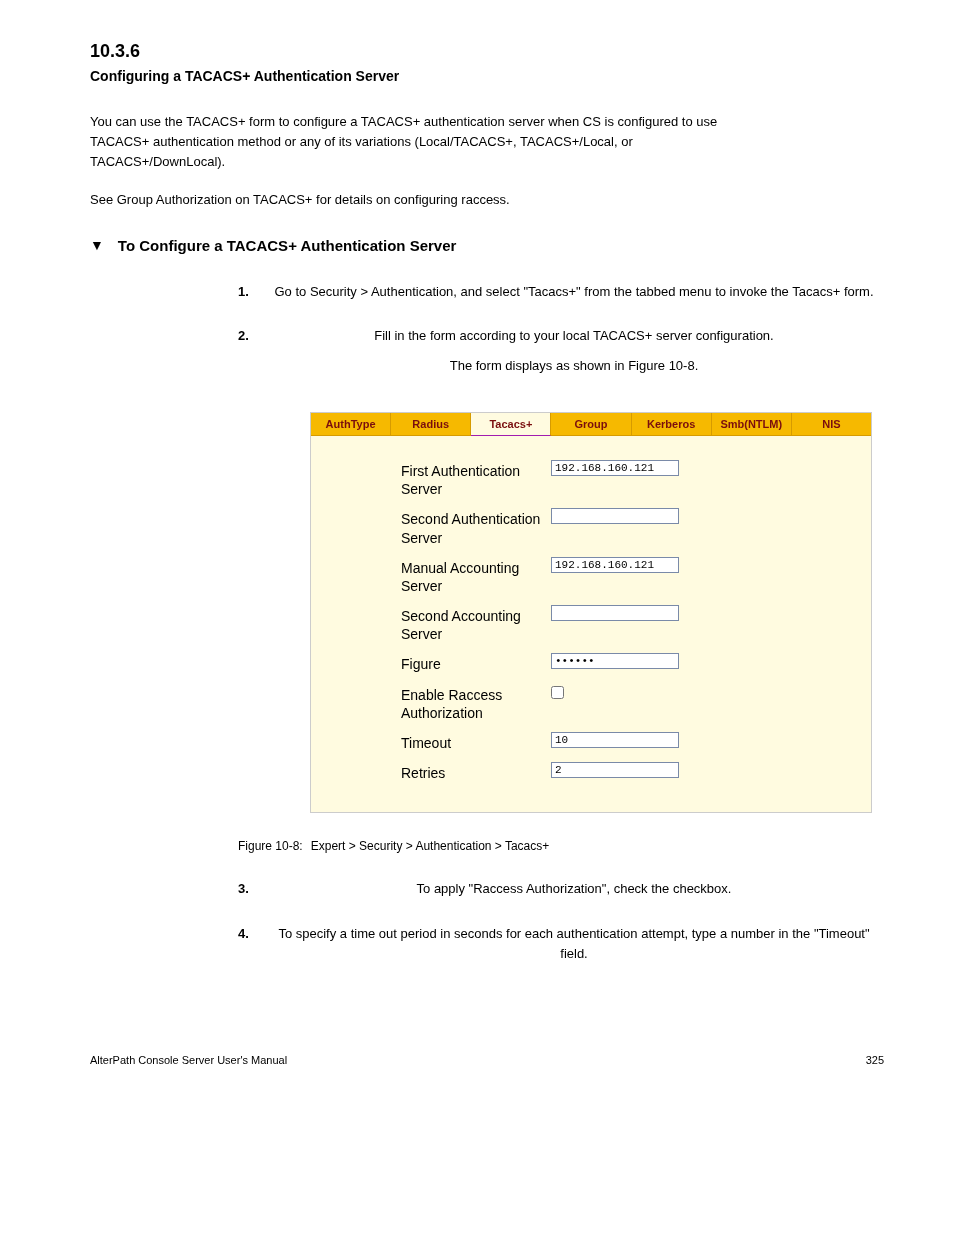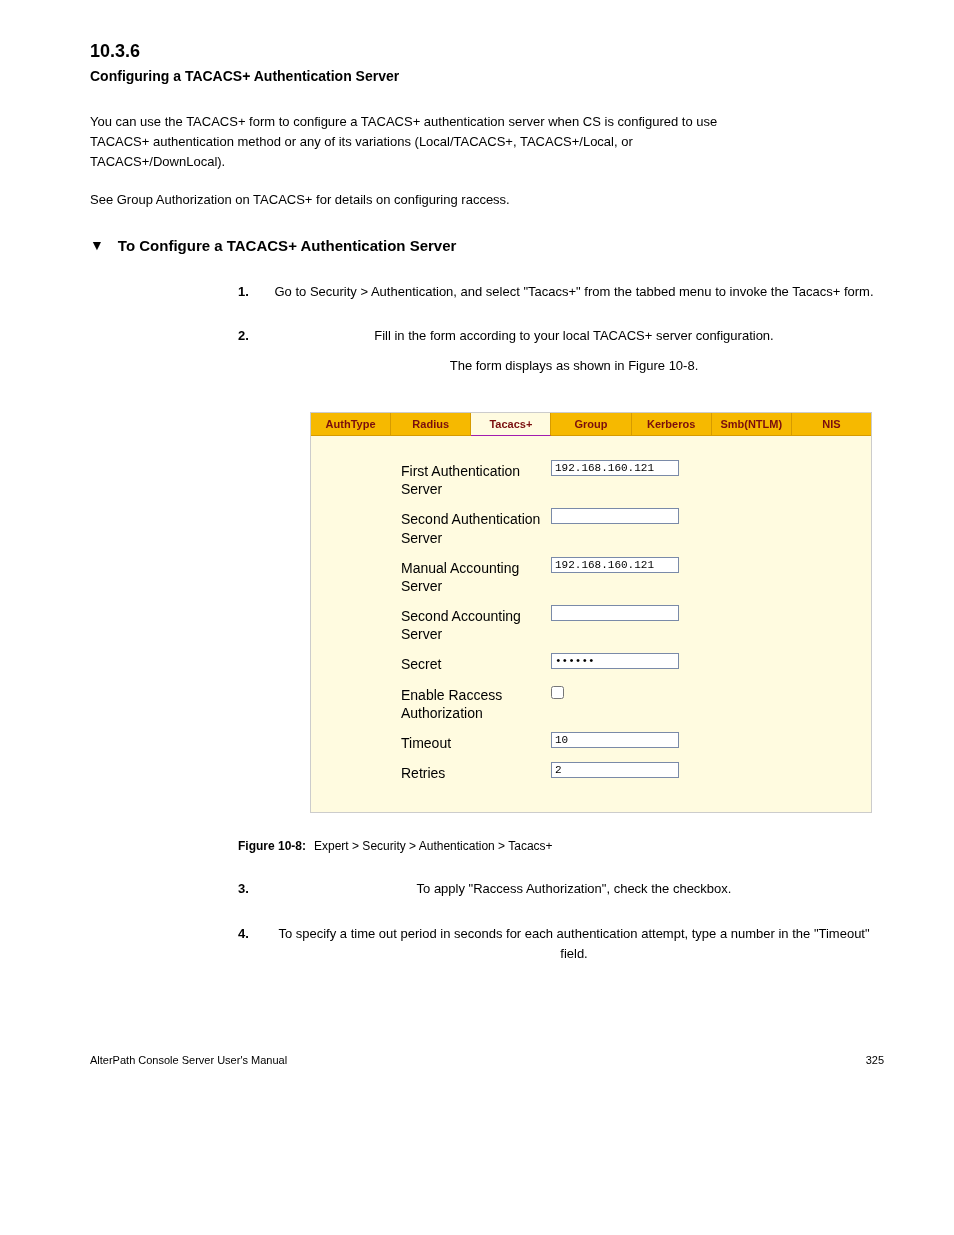--- a/index.html
+++ b/index.html
@@ -110,21 +110,21 @@
     background: #fff;
   }
   .form-row input[type="checkbox"] {
     margin: 2px 0 0 0;
   }
 
   .figcap {
     font-size: 12px;
     margin: 6px 0 26px 148px;
   }
-  .figcap .fignum { font-weight: bold; margin-right: 8px; }
+  .figcap .fignum { font-weight: normal; margin-right: 8px; }
 
   .footer {
     display: flex;
     justify-content: space-between;
     font-size: 11px;
     margin-top: 80px;
     color: #000;
   }
 </style>
 </head>
@@ -181,21 +181,21 @@
       </div>
       <div class="form-row">
         <div class="lbl">Manual Accounting Server</div>
         <input type="text" value="192.168.160.121" style="">
       </div>
       <div class="form-row">
         <div class="lbl">Second Accounting Server</div>
         <input type="text" value="" style="">
       </div>
       <div class="form-row">
-        <div class="lbl">Secret</div>
+        <div class="lbl">Figure</div>
         <input type="text" value="••••••" style="">
       </div>
       <div class="form-row">
         <div class="lbl">Enable Raccess Authorization</div>
         <input type="checkbox" style="">
       </div>
       <div class="form-row">
         <div class="lbl">Timeout</div>
         <input type="text" value="10" style="">
       </div>

